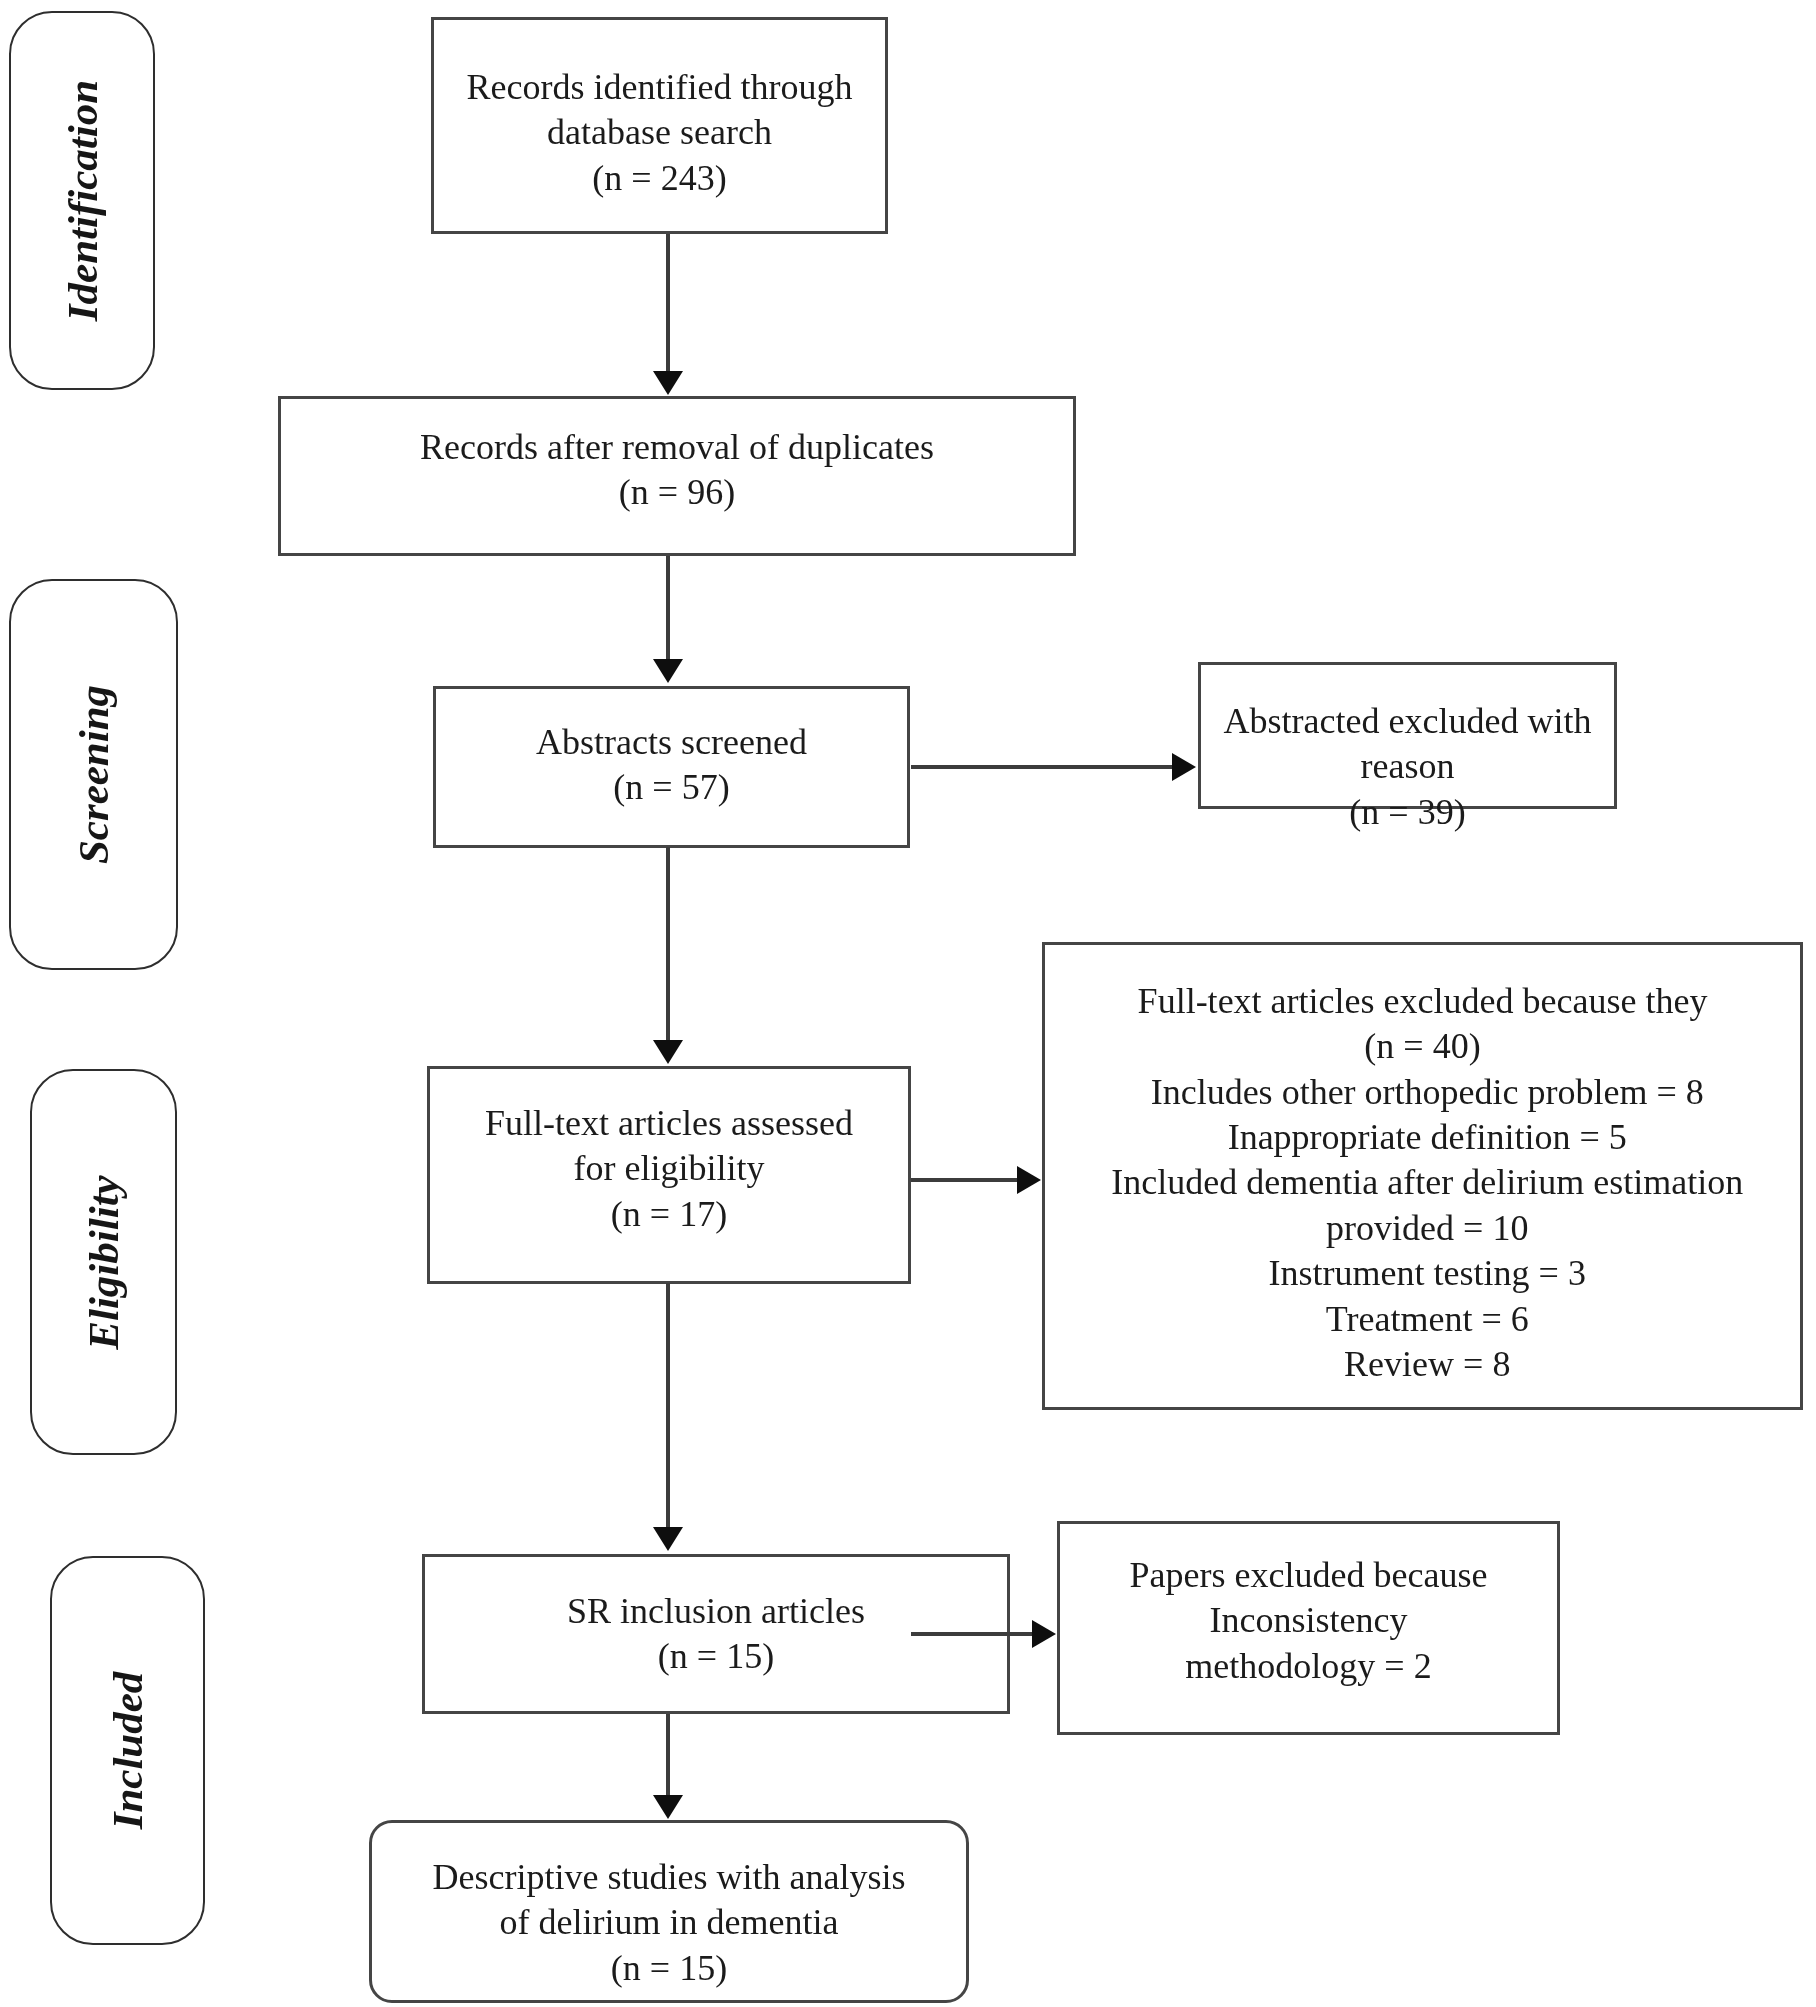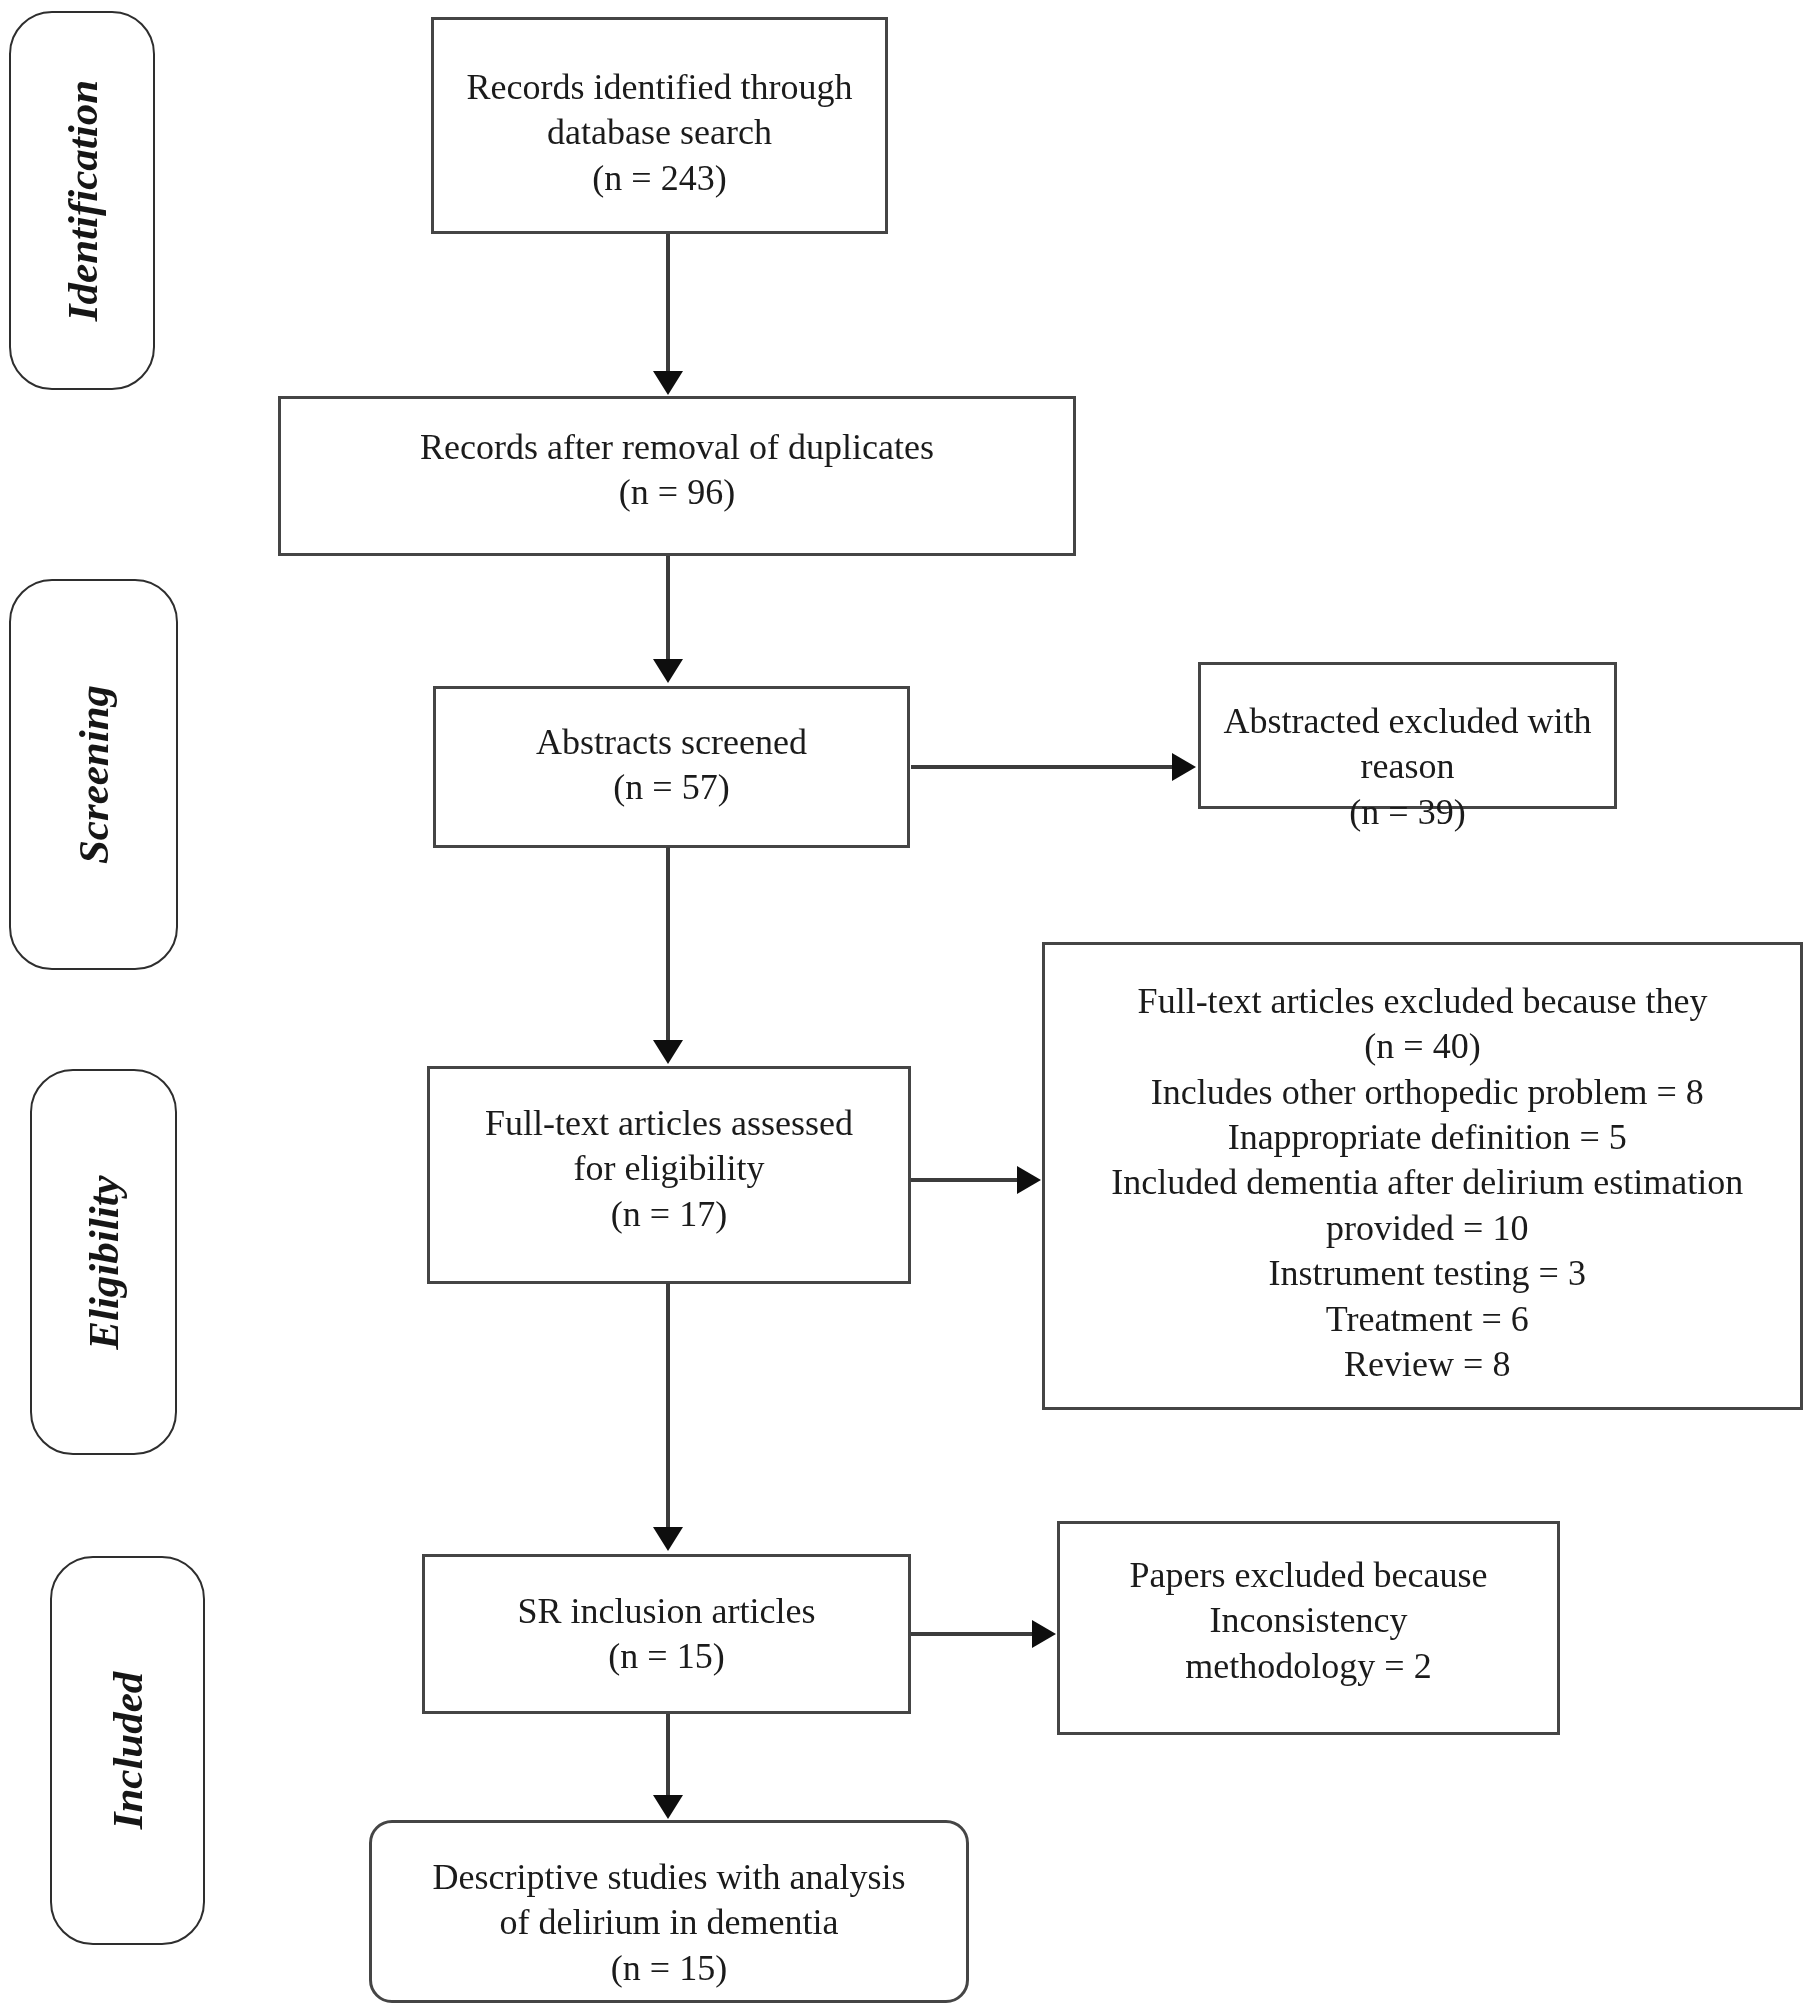--- a/index.html
+++ b/index.html
@@ -108,21 +108,21 @@
     <div class="line">Abstracts screened</div>
     <div class="line">(n = 57)</div>
   </div>
 
   <div class="box" style="left:427px; top:1066px; width:484px; height:218px; padding-top:32px;text-align:center;">
     <div class="line">Full-text articles assessed</div>
     <div class="line">for eligibility</div>
     <div class="line">(n = 17)</div>
   </div>
 
-  <div class="box" style="left:422px; top:1554px; width:489px; height:160px; padding-top:32px;">
+  <div class="box" style="left:422px; top:1554px; width:588px; height:160px; padding-top:32px;">
     <div class="line">SR inclusion articles</div>
     <div class="line">(n = 15)</div>
   </div>
 
   <div class="box" style="left:369px; top:1820px; width:600px; height:183px; padding-top:32px;border-radius:23px;">
     <div class="line">Descriptive studies with analysis</div>
     <div class="line">of delirium in dementia</div>
     <div class="line">(n = 15)</div>
   </div>
 

